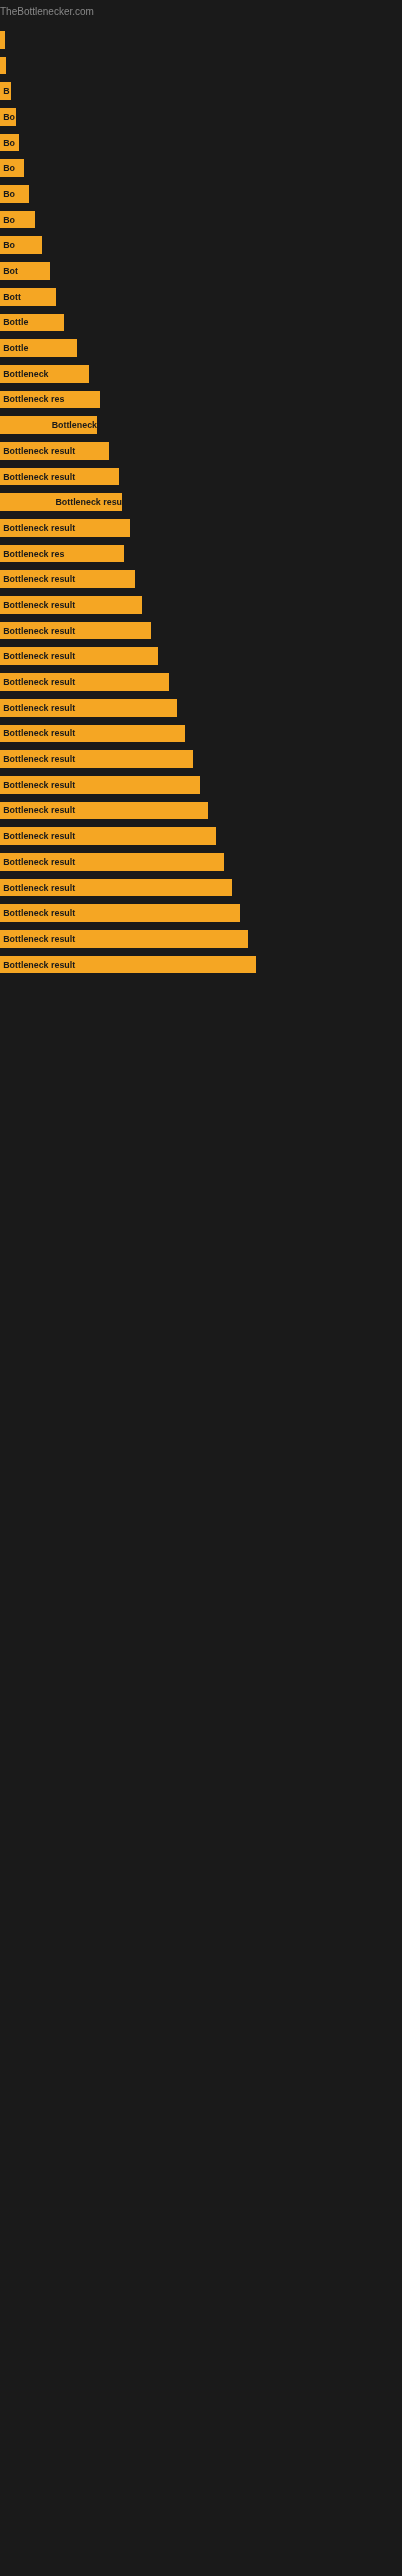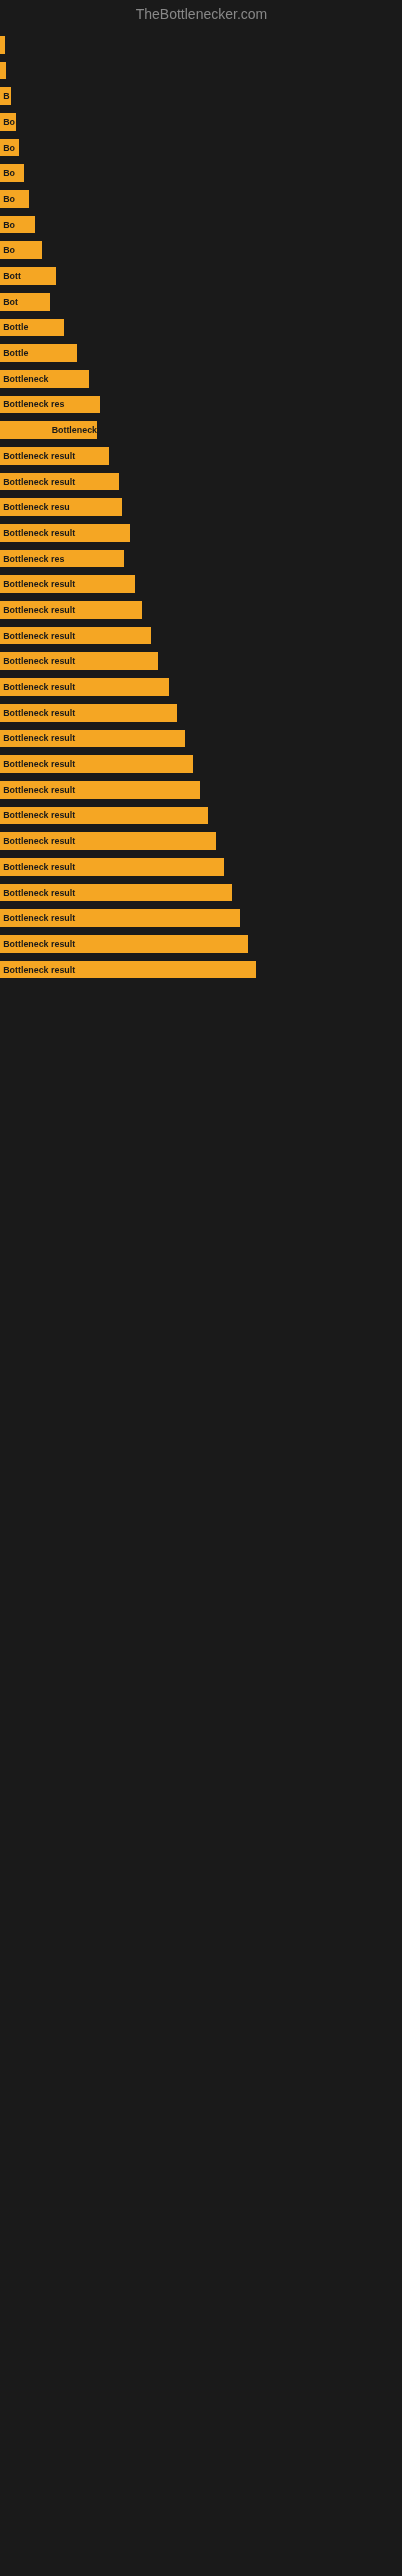--- a/index.html
+++ b/index.html
@@ -11,22 +11,22 @@
     body {
       background-color: #1a1a1a;
       width: 403px;
       min-height: 2576px;
       font-family: Arial, sans-serif;
       overflow-x: hidden;
     }
 
     .site-title {
       color: #888;
-      font-size: 14px;
-      text-align: center;
+      font-size: 10px;
+      text-align: left;
       padding: 6.4px 0 3.2px 0;
     }
 
     .bars-container {
       padding: 8px 0 0 0;
     }
 
     .bar-row {
       display: flex;
       align-items: center;
@@ -96,30 +96,30 @@
       <div class="bar" style="width: 35px;">
         <span class="bar-label">Bo</span>
       </div>
     </div>
     <div class="bar-row">
       <div class="bar" style="width: 42px;">
         <span class="bar-label">Bo</span>
       </div>
     </div>
     <div class="bar-row">
+      <div class="bar" style="width: 50px;">
+        <span class="bar-label">Bot</span>
+      </div>
+    </div>
+    <div class="bar-row">
       <div class="bar" style="width: 56px;">
         <span class="bar-label">Bott</span>
       </div>
     </div>
     <div class="bar-row">
-      <div class="bar" style="width: 50px;">
-        <span class="bar-label">Bot</span>
-      </div>
-    </div>
-    <div class="bar-row">
       <div class="bar" style="width: 64px;">
         <span class="bar-label">Bottle</span>
       </div>
     </div>
     <div class="bar-row">
       <div class="bar" style="width: 77px;">
         <span class="bar-label">Bottle</span>
       </div>
     </div>
     <div class="bar-row">
@@ -141,21 +141,21 @@
       <div class="bar" style="width: 109px;">
         <span class="bar-label">Bottleneck result</span>
       </div>
     </div>
     <div class="bar-row">
       <div class="bar" style="width: 119px;">
         <span class="bar-label">Bottleneck result</span>
       </div>
     </div>
     <div class="bar-row">
-      <div class="bar" style="width: 122px;">
+      <div class="bar" style="width: 122px; justify-content: flex-end;">
         <span class="bar-label">Bottleneck resu</span>
       </div>
     </div>
     <div class="bar-row">
       <div class="bar" style="width: 130px;">
         <span class="bar-label">Bottleneck result</span>
       </div>
     </div>
     <div class="bar-row">
       <div class="bar" style="width: 124px;">

